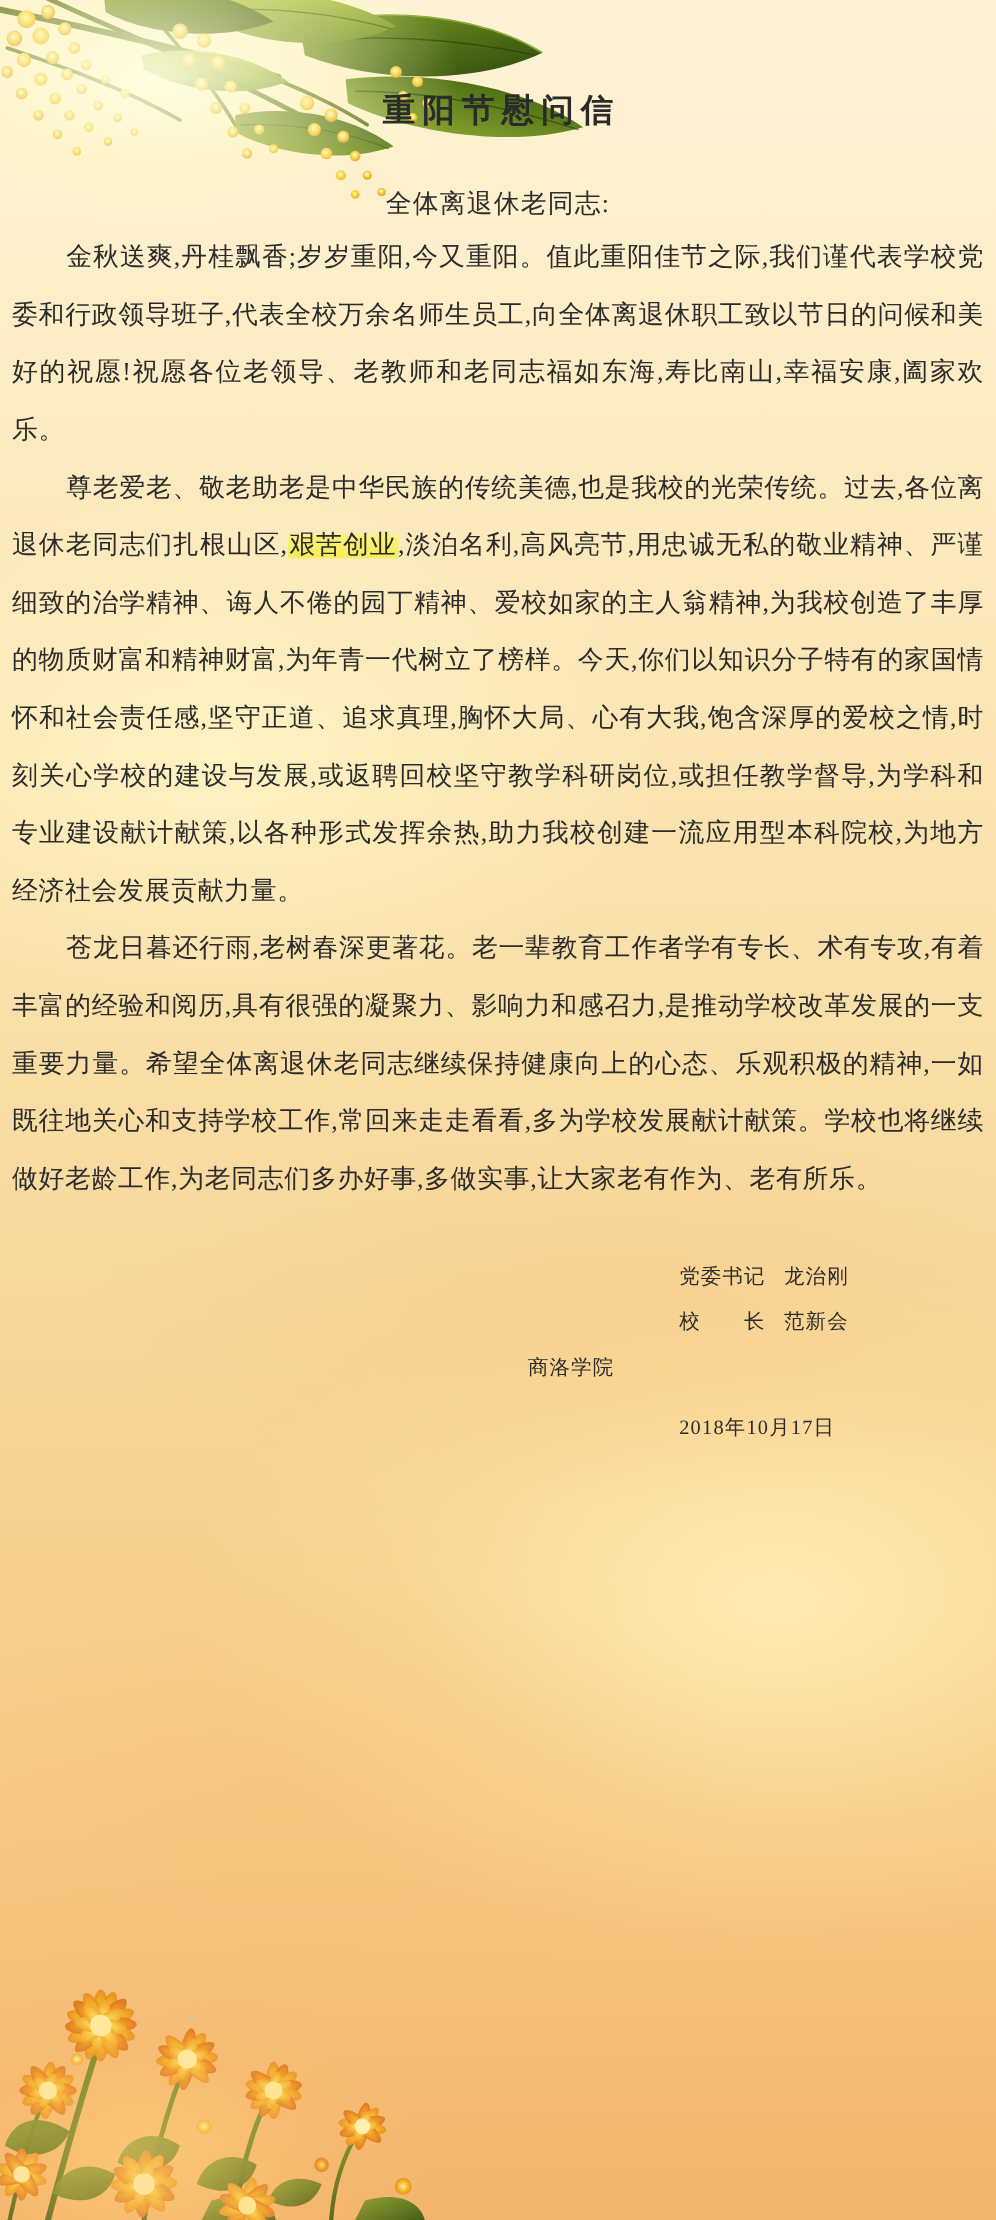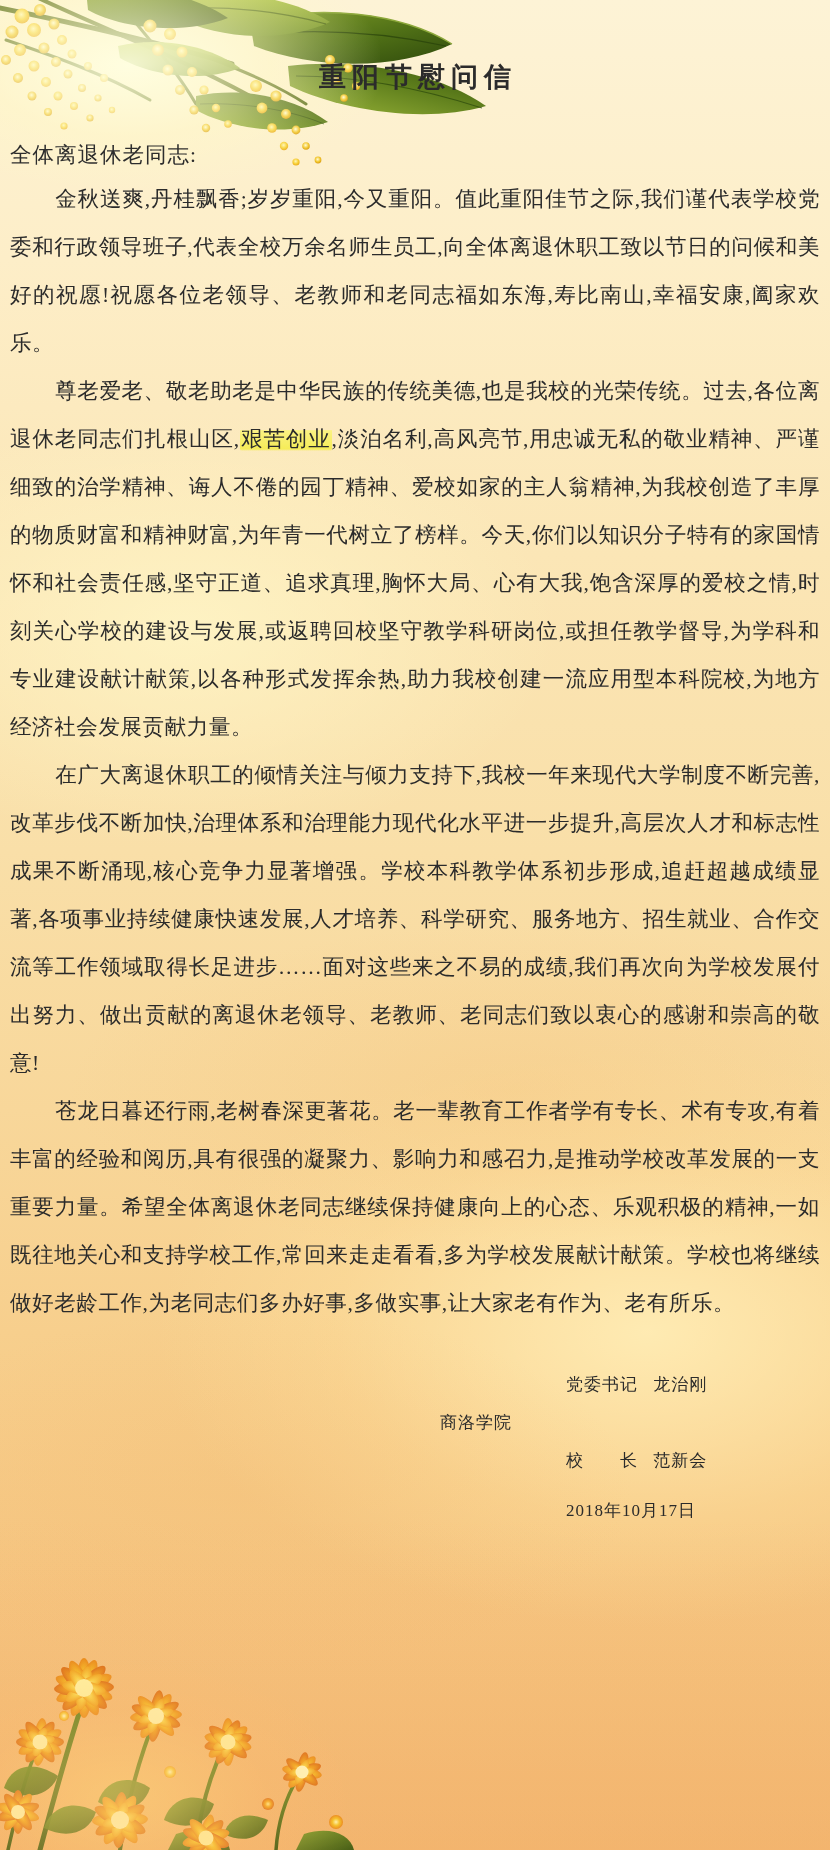--- a/index.html
+++ b/index.html
@@ -81,34 +81,35 @@
   
   .doc {
     position: absolute;
     top: 0; left: 0;
     width: 830px;
     padding: 0 10px;
     box-sizing: border-box;
   }
   .title {
     margin: 0;
-    padding-top: 59px;
+    padding-top: 74px;
     text-align: center;
     font-size: 27px;
     font-weight: 700;
     letter-spacing: 6px;
     color: #2b2b2b;
     text-indent: 6px;
     font-family: "Liberation Serif", "DejaVu Serif", serif;
   }
   .salutation {
     margin: 45px 0 0 0;
     font-size: 21.5px;
     color: #2d2d2d;
     letter-spacing: 1px;
+    text-align: center;
   }
   p.body-par {
     margin: 0;
     font-size: 21.5px;
     line-height: 48px;
     color: #2b2b2b;
     text-align: justify;
     text-justify: inter-ideograph;
     text-indent: 2.1em;
     letter-spacing: 0.6px;
@@ -275,38 +276,37 @@
     <h1 class="title">重阳节慰问信</h1>
 
     <div class="salutation">全体离退休老同志:</div>
 
     <p class="body-par first">金秋送爽,丹桂飘香;岁岁重阳,今又重阳。值此重阳佳节之际,我们谨代表学校党委和行政领导班子,代表全校万余名师生员工,向全体离退休职工致以节日的问候和美好的祝愿!祝愿各位老领导、老教师和老同志福如东海,寿比南山,幸福安康,阖家欢乐。</p>
 
     <p class="body-par">
       <span>尊老爱老、敬老助老是中华民族的传统美德,也是我校的光荣传统。过去,各位离退休老同志们扎根山区,<span class="hl">艰苦创业</span>,淡泊名利,高风亮节,用忠诚无私的敬业精神、严谨细致的治学精神、诲人不倦的园丁精神、爱校如家的主人翁精神,为我校创造了丰厚的物质财富和精神财富,为年青一代树立了榜样。今天,你们以知识分子特有的家国情怀和社会责任感,坚守正道、追求真理,胸怀大局、心有大我,饱含深厚的爱校之情,时刻关心学校的建设与发展,或返聘回校坚守教学科研岗位,或担任教学督导,为学科和专业建设献计献策,以各种形式发挥余热,助力我校创建一流应用型本科院校,为地方经济社会发展贡献力量。</span>
     </p>
 
-    <p class="body-par">在广大离退休职工的倾情关注与倾力支持下,我校一年来现代大学制度不断完善,改革步伐不断加快,治理体系和治理能力现代化水平进一步提升,高层次人才和标志性成果不断涌现,核心竞争力显著增强。学校本科教学体系初步形成,追赶超越成绩显著,各项事业持续健康快速发展,人才培养、科学研究、服务地方、招生就业、合作交流等工作领域取得长足进步……面对这些来之不易的成绩,我们再次向为学校发展付出努力、做出贡献的离退休老领导、老教师、老同志们致以衷心的感谢和崇高的敬意!</p>
 
     <p class="body-par">苍龙日暮还行雨,老树春深更著花。老一辈教育工作者学有专长、术有专攻,有着丰富的经验和阅历,具有很强的凝聚力、影响力和感召力,是推动学校改革发展的一支重要力量。希望全体离退休老同志继续保持健康向上的心态、乐观积极的精神,一如既往地关心和支持学校工作,常回来走走看看,多为学校发展献计献策。学校也将继续做好老龄工作,为老同志们多办好事,多做实事,让大家老有作为、老有所乐。</p>
 
 
     <div class="sign-block">
       <div class="sign-row">
         <span class="sign-secretary">
           <span>党委书记</span><span class="sp"></span><span>龙治刚</span>
         </span>
       </div>
       <div class="sign-row">
-        <span class="sign-org">商洛学院</span>
-      </div>
-      <div class="sign-row">
         <span class="sign-president">
           <span>校　　长</span><span class="sp"></span><span>范新会</span>
         </span>
+      </div>
+      <div class="sign-row">
+        <span class="sign-org">商洛学院</span>
       </div>
       <div class="sign-row">
         <span class="sign-date">2018年10月17日</span>
       </div>
     </div>
 
   </div>
 
   <div class="deco-bottom">
     <div class="glow-bl"></div>

